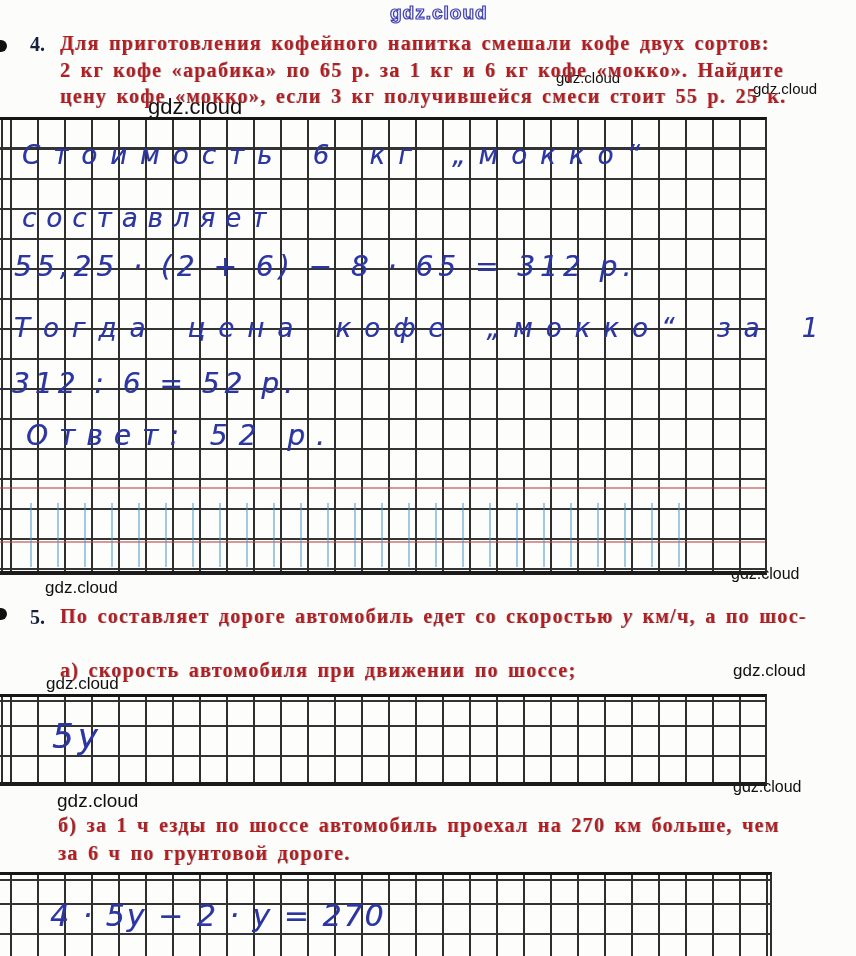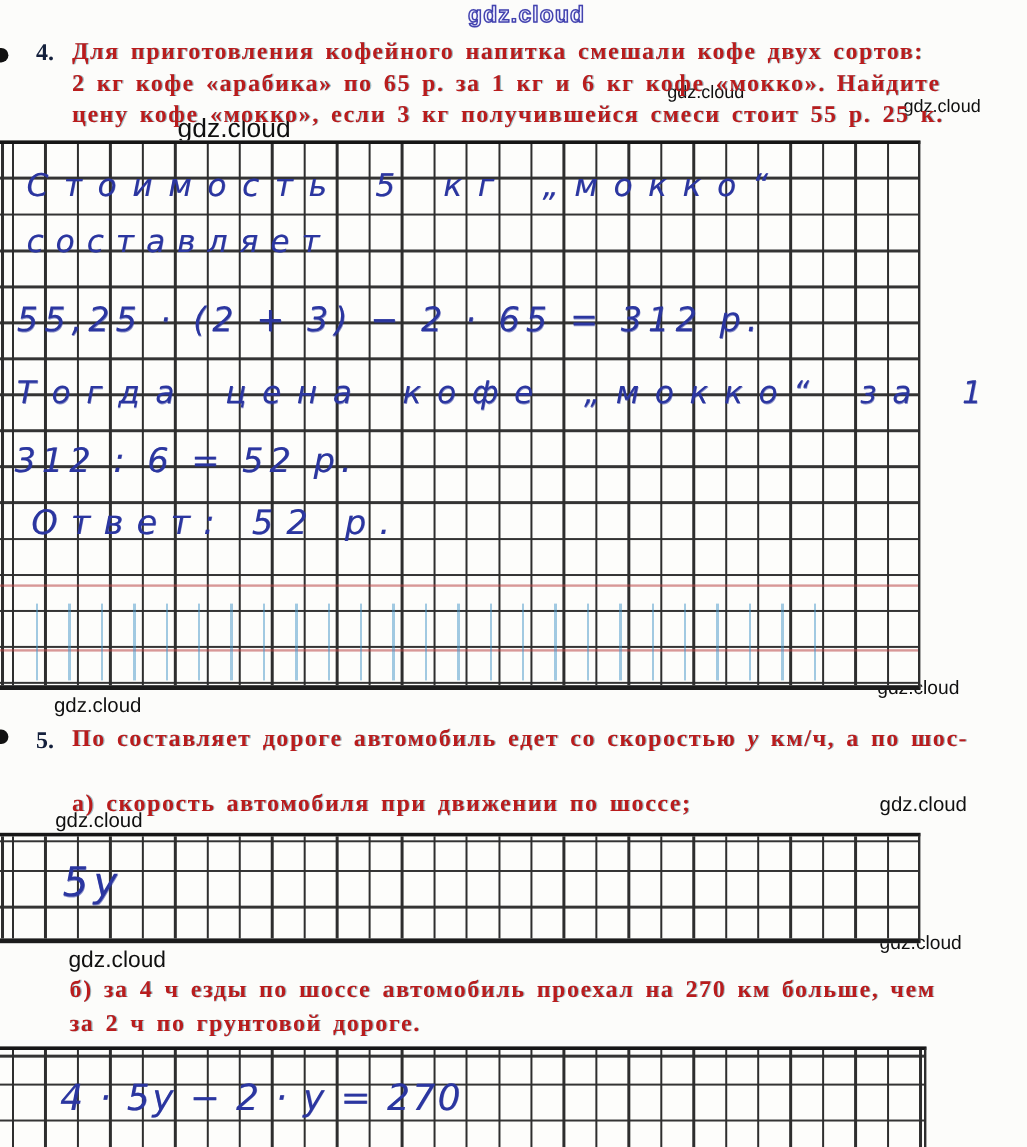--- a/index.html
+++ b/index.html
@@ -106,34 +106,34 @@
   <div class="ptext" style="left:60px;top:33px;">Для приготовления кофейного напитка смешали кофе двух сортов:</div>
   <div class="ptext" style="left:60px;top:60px;">2 кг кофе «арабика» по 65 р. за 1 кг и 6 кг кофе «мокко». Найдите</div>
   <div class="ptext" style="left:60px;top:86px;">цену кофе «мокко», если 3 кг получившейся смеси стоит 55 р. 25 к.</div>
 
   <div class="grid grid-b1" style="top:117px;width:765px;height:451px;">
     <div class="redline" style="top:367px;"></div>
     <div class="redline" style="top:421px;"></div>
     <div class="bluecols" style="left:30px;top:383px;width:672px;height:64px;"></div>
   </div>
 
-  <div class="hw" style="left:22px;top:141px;font-size:26px;letter-spacing:13px;word-spacing:6px;">Стоимость 5 кг „мокко“</div>
-  <div class="hw" style="left:22px;top:188px;font-size:26px;letter-spacing:10px;">составляет</div>
-  <div class="hw" style="left:14px;top:252px;font-size:28px;letter-spacing:5px;">55,25 · (2 + 3) − 2 · 65 = 312 р.</div>
+  <div class="hw" style="left:22px;top:141px;font-size:26px;letter-spacing:13px;word-spacing:6px;">Стоимость 6 кг „мокко“</div>
+  <div class="hw" style="left:22px;top:204px;font-size:26px;letter-spacing:10px;">составляет</div>
+  <div class="hw" style="left:14px;top:252px;font-size:28px;letter-spacing:5px;">55,25 · (2 + 6) − 8 · 65 = 312 р.</div>
   <div class="hw" style="left:14px;top:314px;font-size:26px;letter-spacing:13px;word-spacing:8px;">Тогда цена кофе „мокко“ за 1 кг</div>
   <div class="hw" style="left:12px;top:369px;font-size:28px;letter-spacing:5px;">312 : 6 = 52 р.</div>
   <div class="hw" style="left:26px;top:421px;font-size:28px;letter-spacing:11px;">Ответ: 52 р.</div>
 
   <span class="bullet" style="top:608px;"></span>
   <span class="pnum" style="left:30px;top:606px;">5.</span>
   <div class="ptext" style="left:60px;top:606px;"><span>По составляет дороге автомобиль едет со скоростью </span><span class="var-it">y</span><span> км/ч, а по шос-</span></div>
   <div class="ptext" style="left:60px;top:660px;">а) скорость автомобиля при движении по шоссе;</div>
 
   <div class="grid grid-b1" style="top:694px;width:765px;height:85px;"></div>
   <div class="hw" style="left:52px;top:718px;font-size:34px;letter-spacing:4px;">5y</div>
 
-  <div class="ptext" style="left:58px;top:815px;">б) за 4 ч езды по шоссе автомобиль проехал на 270 км больше, чем</div>
-  <div class="ptext" style="left:58px;top:843px;">за 2 ч по грунтовой дороге.</div>
+  <div class="ptext" style="left:58px;top:815px;">б) за 1 ч езды по шоссе автомобиль проехал на 270 км больше, чем</div>
+  <div class="ptext" style="left:58px;top:843px;">за 6 ч по грунтовой дороге.</div>
 
   <div class="grid" style="top:872px;width:770px;height:84px;"></div>
   <div class="hw" style="left:50px;top:899px;font-size:30px;letter-spacing:2px;">4 · 5y − 2 · y = 270</div>
 
 </div>
 
 </body></html>

